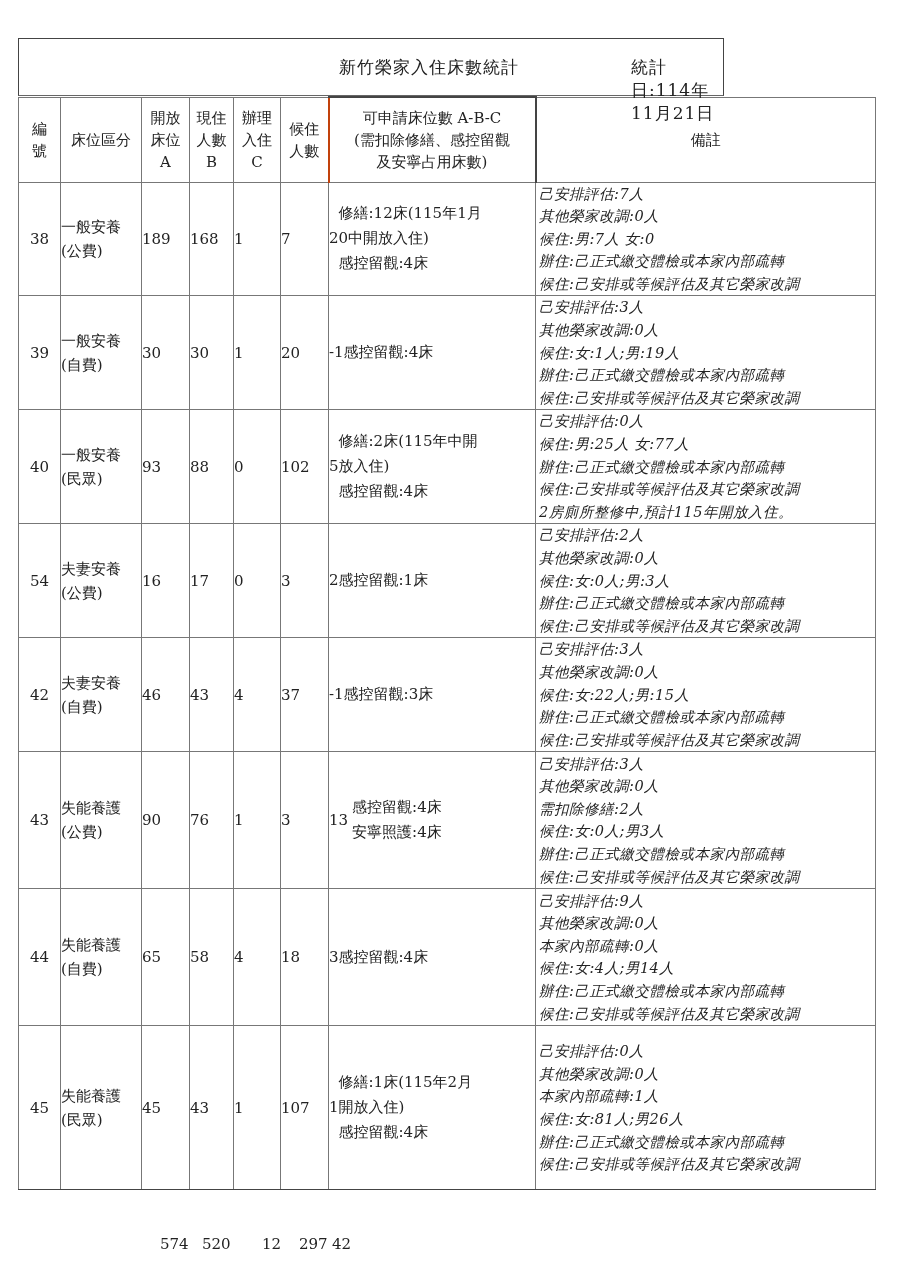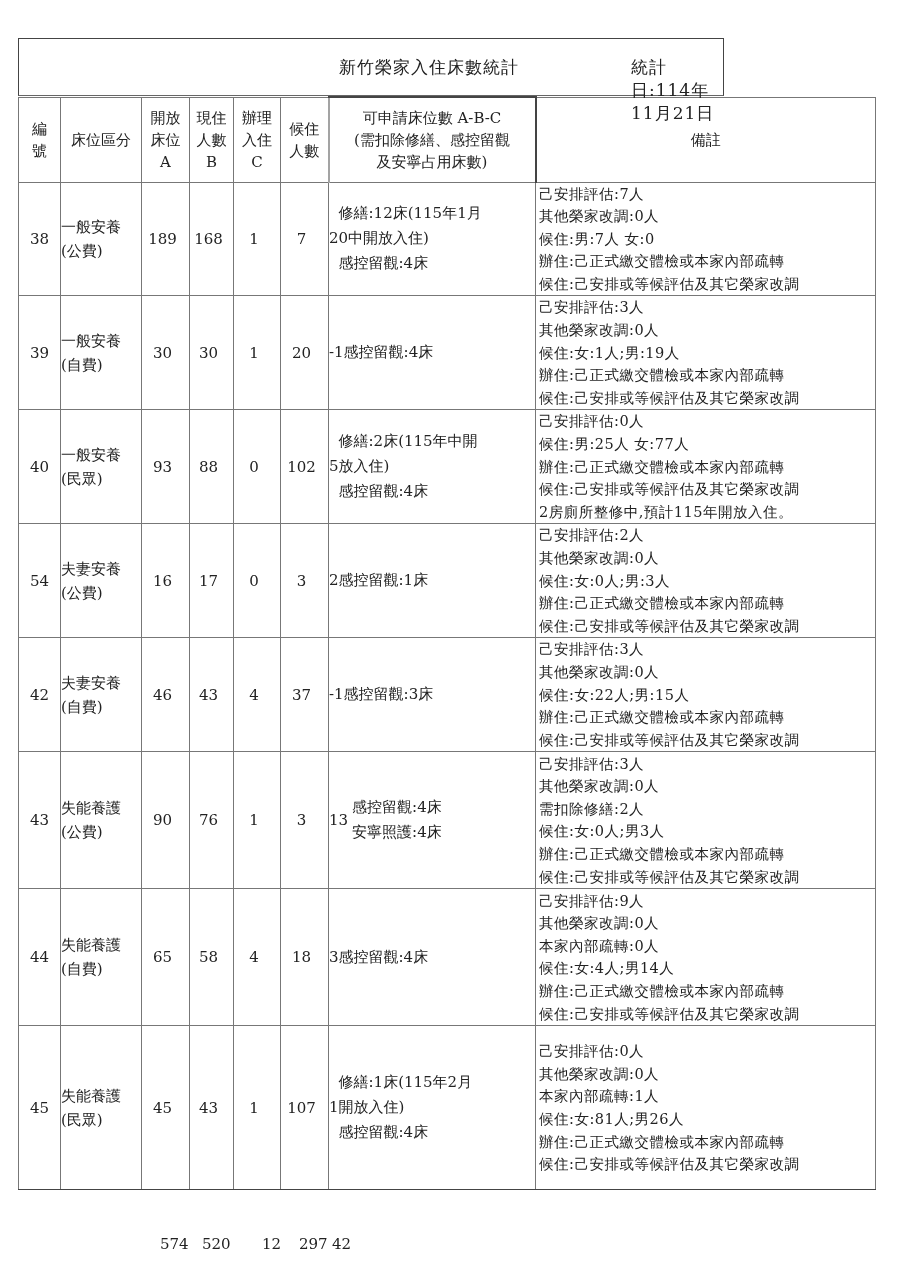--- a/index.html
+++ b/index.html
@@ -6,23 +6,23 @@
   body { width:900px; height:1272px; position:relative; font-family:"DejaVu Serif","Liberation Serif",serif; color:#222; }
   .sheet { position:absolute; left:18px; top:38px; width:706px; }
   .title-row { height:56px; border:1.5px solid #444; border-bottom:1px solid #666; position:relative; }
   .title { position:absolute; left:320px; top:17px; font-size:17px; letter-spacing:1px; }
   .date { position:absolute; left:612px; top:17px; font-size:17px; letter-spacing:1px; }
   table { border-collapse:collapse; width:858px; table-layout:fixed; }
   td, th { border:1px solid #777; font-weight:normal; font-size:15px; padding:0; vertical-align:middle; }
   thead th { text-align:center; line-height:22px; }
   .c-num { width:42px; text-align:center; }
   .c-zone { width:80px; text-align:left; line-height:24px; }
-  .c-n { text-align:center; padding-right:6px; }
+  .c-n { text-align:left; padding-right:6px; }
   .c-avail { font-size:15px; line-height:25px;border-radius:29px; }
-  .c-note { font-size:14.5px; line-height:22.6px; padding-left:3px; white-space:nowrap; letter-spacing:0.5px; }
+  .c-note { font-size:14.5px; line-height:22.6px; padding-left:3px; white-space:nowrap; letter-spacing:0.5px;font-style:italic; }
   .avail-wrap { display:flex; align-items:center;text-align:right; }
   .avail-val { flex:0 0 auto; }
   .avail-lines { padding-left:4px; }
   .totals { position:absolute; top:1197px; font-size:15px; }
   table { border-left:1.5px solid #444; border-right:1.5px solid #444; }
   tbody tr:last-child td { border-bottom:1.5px solid #444; }
 </style>
 </head>
 <body>
 
@@ -61,21 +61,21 @@
           </th>
         <th>
             <div>辦理</div>
             <div>入住</div>
             <div>C</div>
           </th>
         <th>
             <div>候住</div>
             <div>人數</div>
           </th>
-        <th style="border-top:2px solid #444;border-left:2px solid #a3a3a3;border-right:2px solid #444;">
+        <th style="border-top:2px solid #444;border-left:2px solid #c2410c;border-right:2px solid #444;">
             <div>可申請床位數 A-B-C</div>
             <div>(需扣除修繕、感控留觀</div>
             <div>及安寧占用床數)</div>
           </th>
         <th>備註</th>
       </tr>
     </thead>
     <tbody id="tbody">
         <tr style="height: 113px;">
           <td class="c-num">38</td>

